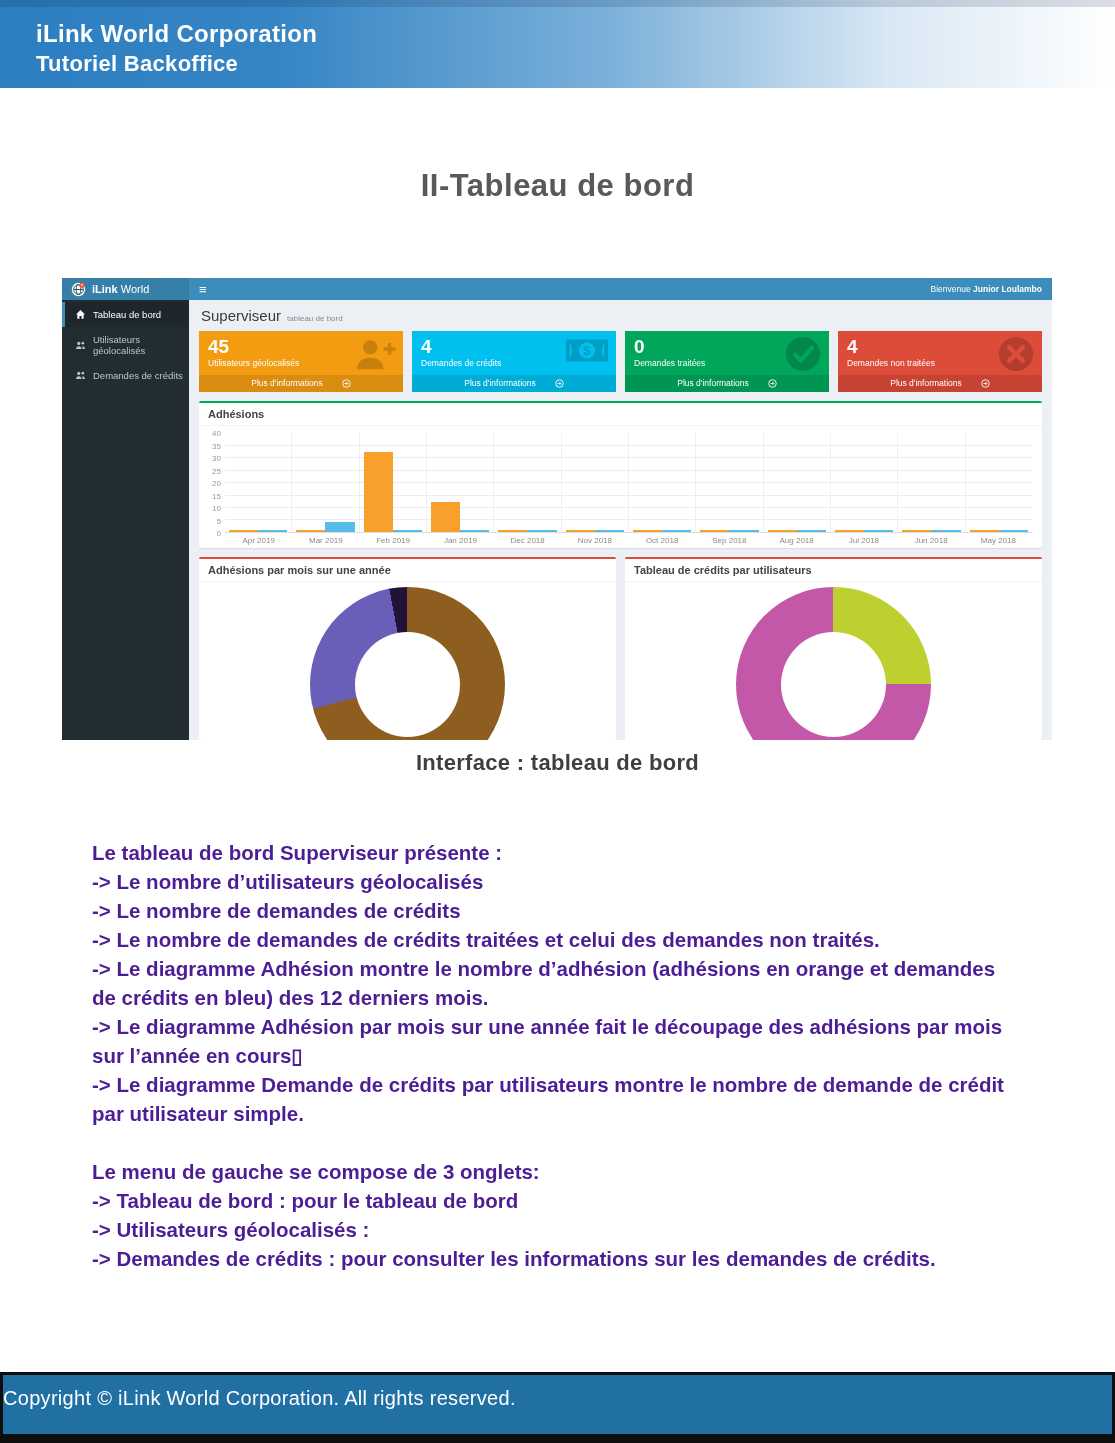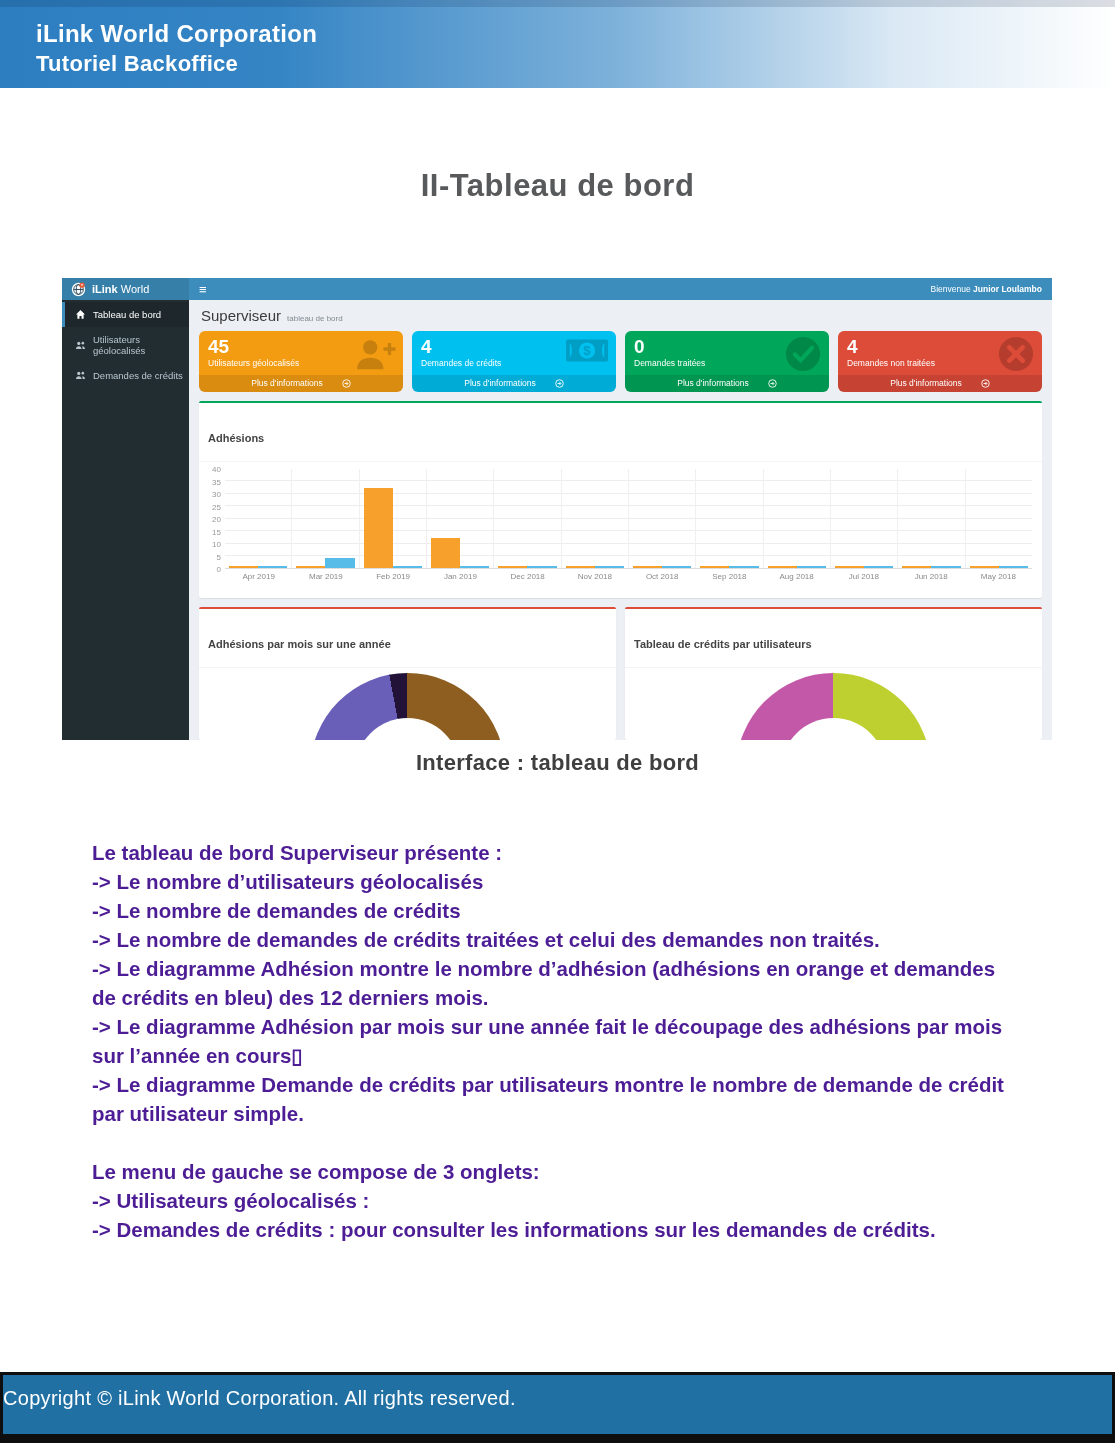--- a/index.html
+++ b/index.html
@@ -43,43 +43,43 @@
   .side-item { display:flex; align-items:center; gap:7px; padding:7px 6px 7px 10px; font-size:9.5px; color:#b8c7ce; border-left:3px solid transparent; cursor:pointer; }
   .side-item.active { background:#1e282c; color:#fff; border-left-color:#3c8dbc; }
   .side-item svg { flex:none; }
 
   .content { flex:1; background:#ecf0f5; padding:0 10px; display:flex; flex-direction:column; min-width:0; }
   .page-head { padding:7px 2px 6px; }
   .page-head .ttl { font-size:15px; color:#3b3b3b; }
   .page-head .sub { font-size:8px; color:#818a91; margin-left:6px; }
 
   .cards { display:flex; gap:9px; flex:none; }
-  .card { flex:1; color:#fff; border-radius:6px; overflow:hidden; }
+  .card { flex:1; color:#fff; border-radius:0; overflow:hidden; }
   .card-body { position:relative; height:44px; padding:5px 9px 0; }
   .card-value { font-size:19px; font-weight:bold; line-height:21px; }
   .card-label { font-size:8.5px; margin-top:1px; }
   .card-icon { position:absolute; right:7px; top:4px; color:rgba(0,0,0,.18); }
   .card-footer { background:rgba(0,0,0,.1); font-size:8.5px; text-align:center; padding:3px 0 4px; cursor:pointer;
     display:flex; align-items:center; justify-content:center; gap:19px; }
 
   .panel { background:#fff; border-top:2px solid #00a65a; border-radius:2px; box-shadow:0 1px 1px rgba(0,0,0,.08); }
-  .panel-title { font-size:11px; font-weight:bold; color:#444; padding:17px 9px; border-bottom:1px solid #f4f4f4;margin-top:12px; }
+  .panel-title { font-size:11px; font-weight:bold; color:#444; padding:5px 9px; border-bottom:1px solid #f4f4f4; }
 
   .chart-panel { margin-top:9px; flex:none; }
   .chart-wrap { display:flex; padding:7px 10px 0 6px; }
   .y-axis { position:relative; width:20px; height:100px; flex:none; }
   .y-axis span { position:absolute; right:4px; font-size:8px; color:#999; }
   .plot-col { flex:1; min-width:0; }
   .plot { position:relative; height:100px; border-bottom:1px solid #ddd;
     background:repeating-linear-gradient(to top,transparent 0 11.5px,#ededed 11.5px 12.5px); }
   .bar-groups { position:absolute; inset:0; display:flex; }
   .bar-group { flex:1; display:flex; align-items:flex-end; justify-content:center; border-left:1px solid #f0f0f0; }
   .bar-group:first-child { border-left:none; }
   .bar { width:44%; }
-  .bar-labels { display:flex; padding:3px 0 17px;align-items:flex-end; }
+  .bar-labels { display:flex; padding:3px 0 3px;align-items:flex-end; }
   .bar-label { flex:1; text-align:center; font-size:8px; color:#8a8a8a; white-space:nowrap; overflow:hidden; }
 
   .donuts { display:flex; gap:9px; margin-top:9px; flex:1; min-height:0; }
   .donut-panel { flex:1; border-top-color:#dd4b39; overflow:hidden; }
   .donut { width:195px; height:195px; border-radius:50%; margin:5px auto 0; position:relative; }
   .donut::after { content:""; position:absolute; inset:23%; background:#fff; border-radius:50%; }
 </style>
 </head>
 <body>
 
@@ -343,20 +343,21 @@
       <div class="body-line">-&gt; Le nombre de demandes de crédits</div>
       <div class="body-line">-&gt; Le nombre de demandes de crédits traitées et celui des demandes non traités.</div>
       <div class="body-line">-&gt; Le diagramme Adhésion montre le nombre d’adhésion (adhésions en orange et demandes</div>
       <div class="body-line">de crédits en bleu) des 12 derniers mois.</div>
       <div class="body-line">-&gt; Le diagramme Adhésion par mois sur une année fait le découpage des adhésions par mois</div>
       <div class="body-line">sur l’année en cours▯</div>
       <div class="body-line">-&gt; Le diagramme Demande de crédits par utilisateurs montre le nombre de demande de crédit</div>
       <div class="body-line">par utilisateur simple.</div>
       <div class="body-line"></div>
       <div class="body-line">Le menu de gauche se compose de 3 onglets:</div>
+      <div class="body-line">-&gt; Tableau de bord : pour le tableau de bord</div>
       <div class="body-line">-&gt; Utilisateurs géolocalisés :</div>
       <div class="body-line">-&gt; Demandes de crédits : pour consulter les informations sur les demandes de crédits.</div>
     </div>
 
   <div class="doc-footer">
     <div class="copyright">Copyright © iLink World Corporation. All rights reserved.</div>
   </div>
 
 </div>
 

